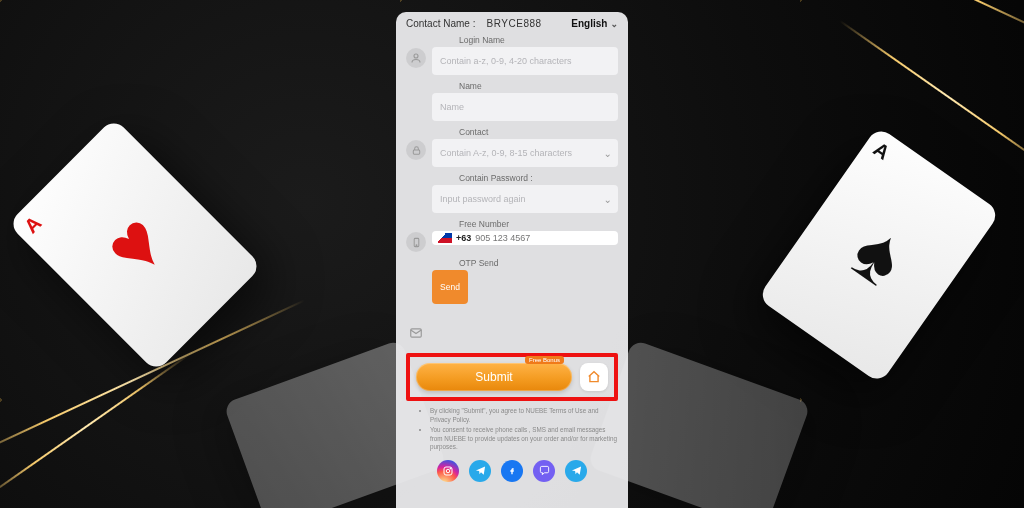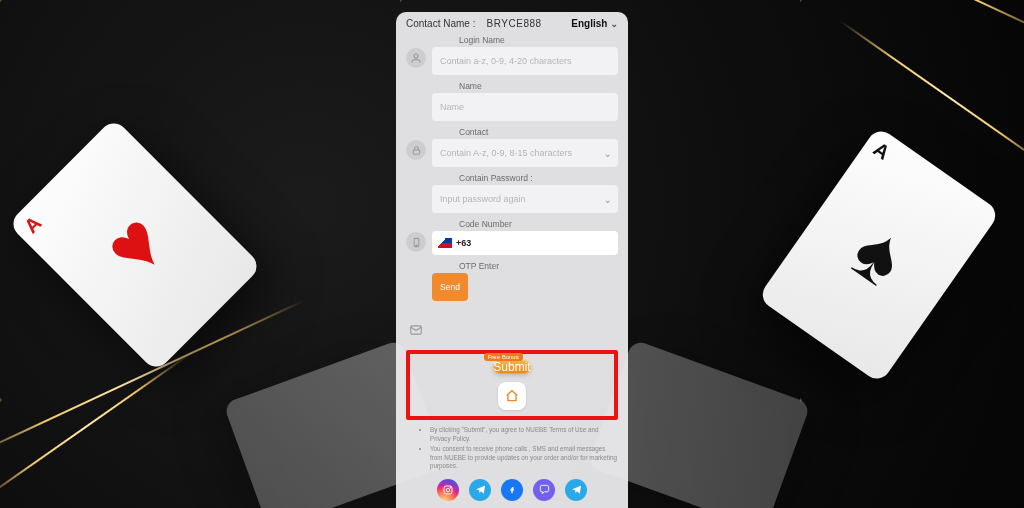--- a/index.html
+++ b/index.html
@@ -69,47 +69,46 @@
     width:100%; height:22px; border:none; border-radius:4px;
     background:#f2f2f4; padding:14px 8px; font-size:9px; color:#444;
   }
   .text-input::placeholder{ color:#b4b4b8; }
   .input-wrap { position:relative; }
   .eye-toggle {
     position:absolute; right:6px; top:50%; transform:translateY(-50%);
     font-size:10px; color:#9a9a9a; cursor:pointer;
   }
 
-  .phone-row { display:flex; align-items:center; gap:4px; background:#fff; border-radius:4px; height:24px; padding:0 6px;}
+  .phone-row { display:flex; align-items:center; gap:4px; background:#fff; border-radius:4px; height:14px; padding:0 6px;}
   .flag { width:14px; height:10px;
     background:
       linear-gradient(to bottom,#0038a8 0 33%,#ce1126 33% 66%, #fff 0) ,
       #fff;
     background:
       linear-gradient(135deg,#fff 0 50%, transparent 50%) left/50% 100% no-repeat,
       linear-gradient(to bottom,#0038a8 0 50%,#ce1126 50% 100%);
     position:relative;
   }
   .dial { font-size:9px; font-weight:600; color:#222;}
   .phone-input{ flex:1; border:none; outline:none; font-size:9px; height:100%; }
 
   .otp-row { display:flex; gap:6px; }
   .otp-row .text-input{ flex:1; }
   .send-btn {
-    flex:0 0 36px; height:28px; border:none; border-radius:4px;
+    flex:0 0 36px; height:34px; border:none; border-radius:4px;
     background:#f08a2c; color:#fff; font-size:8.5px; cursor:pointer;
   }
 
   
   .submit-zone {
     position:relative; margin-top:10px;
     border:4px solid #e11; padding:6px 6px;
     display:flex; align-items:center; gap:8px;
     border-radius:2px;
-    flex-direction:column;
   }
   .submit-btn {
     flex:1; height:28px; border:none; border-radius:14px; cursor:pointer;
     background:linear-gradient(180deg,#ffb347 0%, #f39a1f 60%, #e8870b 100%);
     color:#fff; font-size:12px; font-weight:500;
     box-shadow: inset 0 0 0 1px rgba(255,255,255,.25), 0 2px 4px rgba(0,0,0,.15);
     position:relative;
   }
   .bonus-tag{
     position:absolute; top:-7px; right:8px;
@@ -220,32 +219,33 @@
     </div>
 
     <div class="field-block">
       <span class="icon">
         <svg width="11" height="11" viewBox="0 0 24 24" fill="none" stroke="#9a9a9a" stroke-width="2.2">
             <rect x="7" y="3" width="10" height="18" rx="2"></rect>
             <circle cx="12" cy="18" r="1" fill="#9a9a9a"></circle>
           </svg>
       </span>
       <div class="field-col">
-        <div class="field-label">Code Number</div>
+        <div class="field-label">Free Number</div>
         <div class="phone-row">
           <span class="flag"></span>
           <span class="dial">+63</span>
+          <input class="phone-input" placeholder="905 123 4567" style="">
         </div>
       </div>
     </div>
 
     <div class="field-block noicon">
       <span class="icon"></span>
       <div class="field-col">
-        <div class="field-label">OTP Enter</div>
+        <div class="field-label">OTP Send</div>
         <div class="otp-row">
           <button class="send-btn">Send</button>
         </div>
       </div>
     </div>
 
     <div class="field-block">
       <span class="icon" style="background:transparent;">
         <svg width="14" height="14" viewBox="0 0 24 24" fill="none" stroke="#9a9a9a" stroke-width="2">
             <rect x="3" y="5" width="18" height="14" rx="2"></rect>

